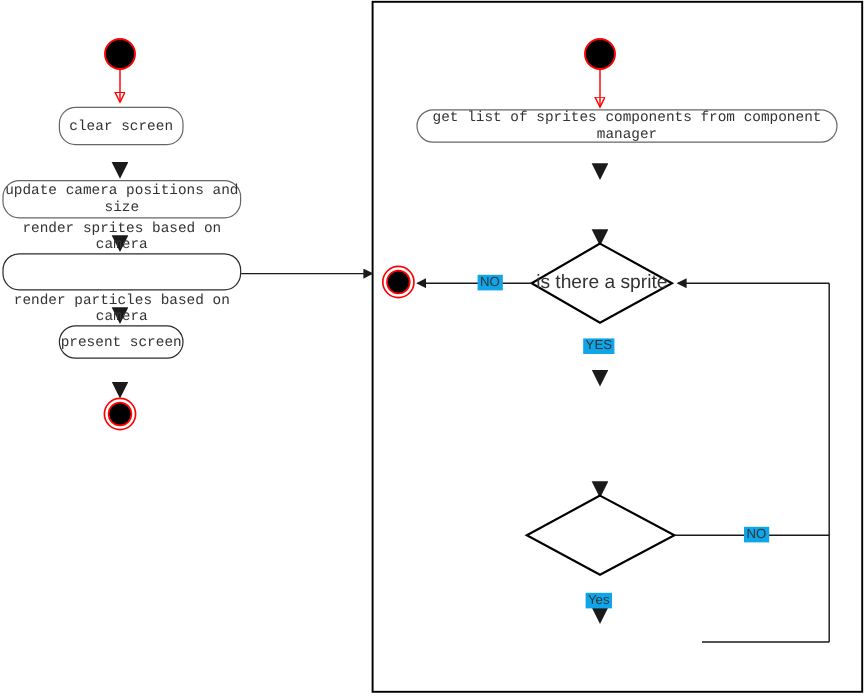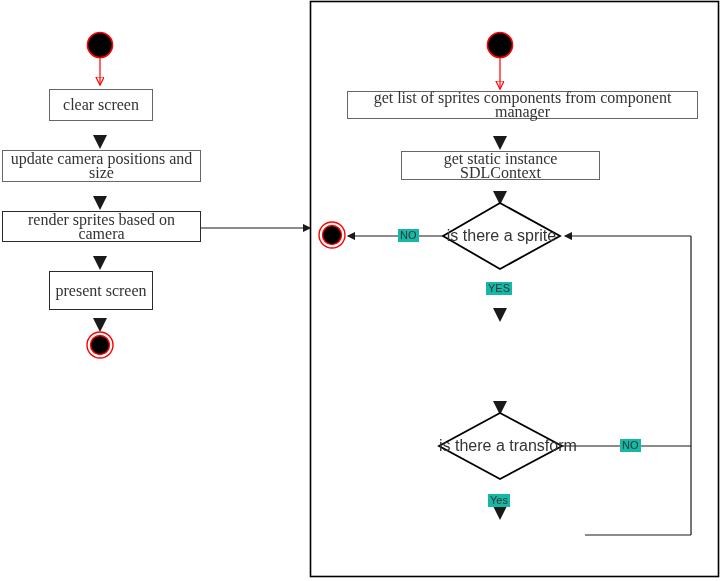--- a/index.html
+++ b/index.html
@@ -27,24 +27,25 @@
   }
   .node {
     position: absolute;
     box-sizing: border-box;
     background: #ffffff;
     display: flex;
     align-items: center;
     justify-content: center;
     text-align: center;
     color: #333333;
-    font-family: Liberation Serif, serif;
-    font-size: 16px;
+    font-family: Liberation Mono, monospace;
+    font-size: 12px;
     line-height: 14px;
     letter-spacing: 0px;
+    border-radius: 14px;
   }
   .activity-box {
     border: 1px solid #666666;
   }
   .activity-box.dark {
     border: 1px solid #2b2b2b;
     gap: 32px;
   }
   .diamond-label {
     position: absolute;
@@ -54,21 +55,21 @@
     text-align: center;
     white-space: nowrap;
     font-family: "Liberation Sans", sans-serif;
     pointer-events: none;
   }
   .edge-label {
     position: absolute;
     color: #333333;
     font-size: 11px;
     line-height: 13px;
-    background: #14b8a6;
+    background: #0ea5e9;
     padding: 0 2px;
     text-align: center;
     white-space: nowrap;
     font-family: "Liberation Sans", sans-serif;
   }
 </style>
 </head>
 <body>
 
 <div id="canvas">
@@ -150,43 +151,38 @@
   <div class="node activity-box" style="left:49px; top:89px; width:104px; height:32px;">
     <span>clear screen</span>
   </div>
 
   <div class="node activity-box" style="left:2px; top:150px; width:199px; height:32px;">
     <span>update camera positions and size</span>
   </div>
 
   <div class="node activity-box dark" style="left:2px; top:211px; width:199px; height:31px; flex-direction:column;">
     <span>render sprites based on camera</span>
+    <span>render particles based on camera</span>
   </div>
 
-  <div class="node activity-box dark" style="left:49px; top:271px; width:104px; height:39px;">
+  <div class="node activity-box dark" style="left:49px; top:271px; width:104px; height:28px;">
     <span>present screen</span>
   </div>
 
   <div class="node activity-box" style="left:347px; top:91px; width:351px; height:28px;">
     <span>get list of sprites components from component manager</span>
   </div>
 
-  <div class="node activity-box" style="left:401px; top:151px; width:199px; height:29px;">
-    <span>get static instance SDLContext</span>
-  </div>
 
 
 
   <div class="diamond-label" style="left:443px; top:229px; width:117px;">
     <span>is there a sprite</span>
   </div>
 
-  <div class="diamond-label" style="left:439px; top:439px; width:123px;">
-    <span>is there a transform</span>
-  </div>
 
   <div class="edge-label" style="left:398px; top:229px;">
     <span>NO</span>
   </div>
 
   <div class="edge-label" style="left:486px; top:282px;">
     <span>YES</span>
   </div>
 
   <div class="edge-label" style="left:620px; top:439px;">

